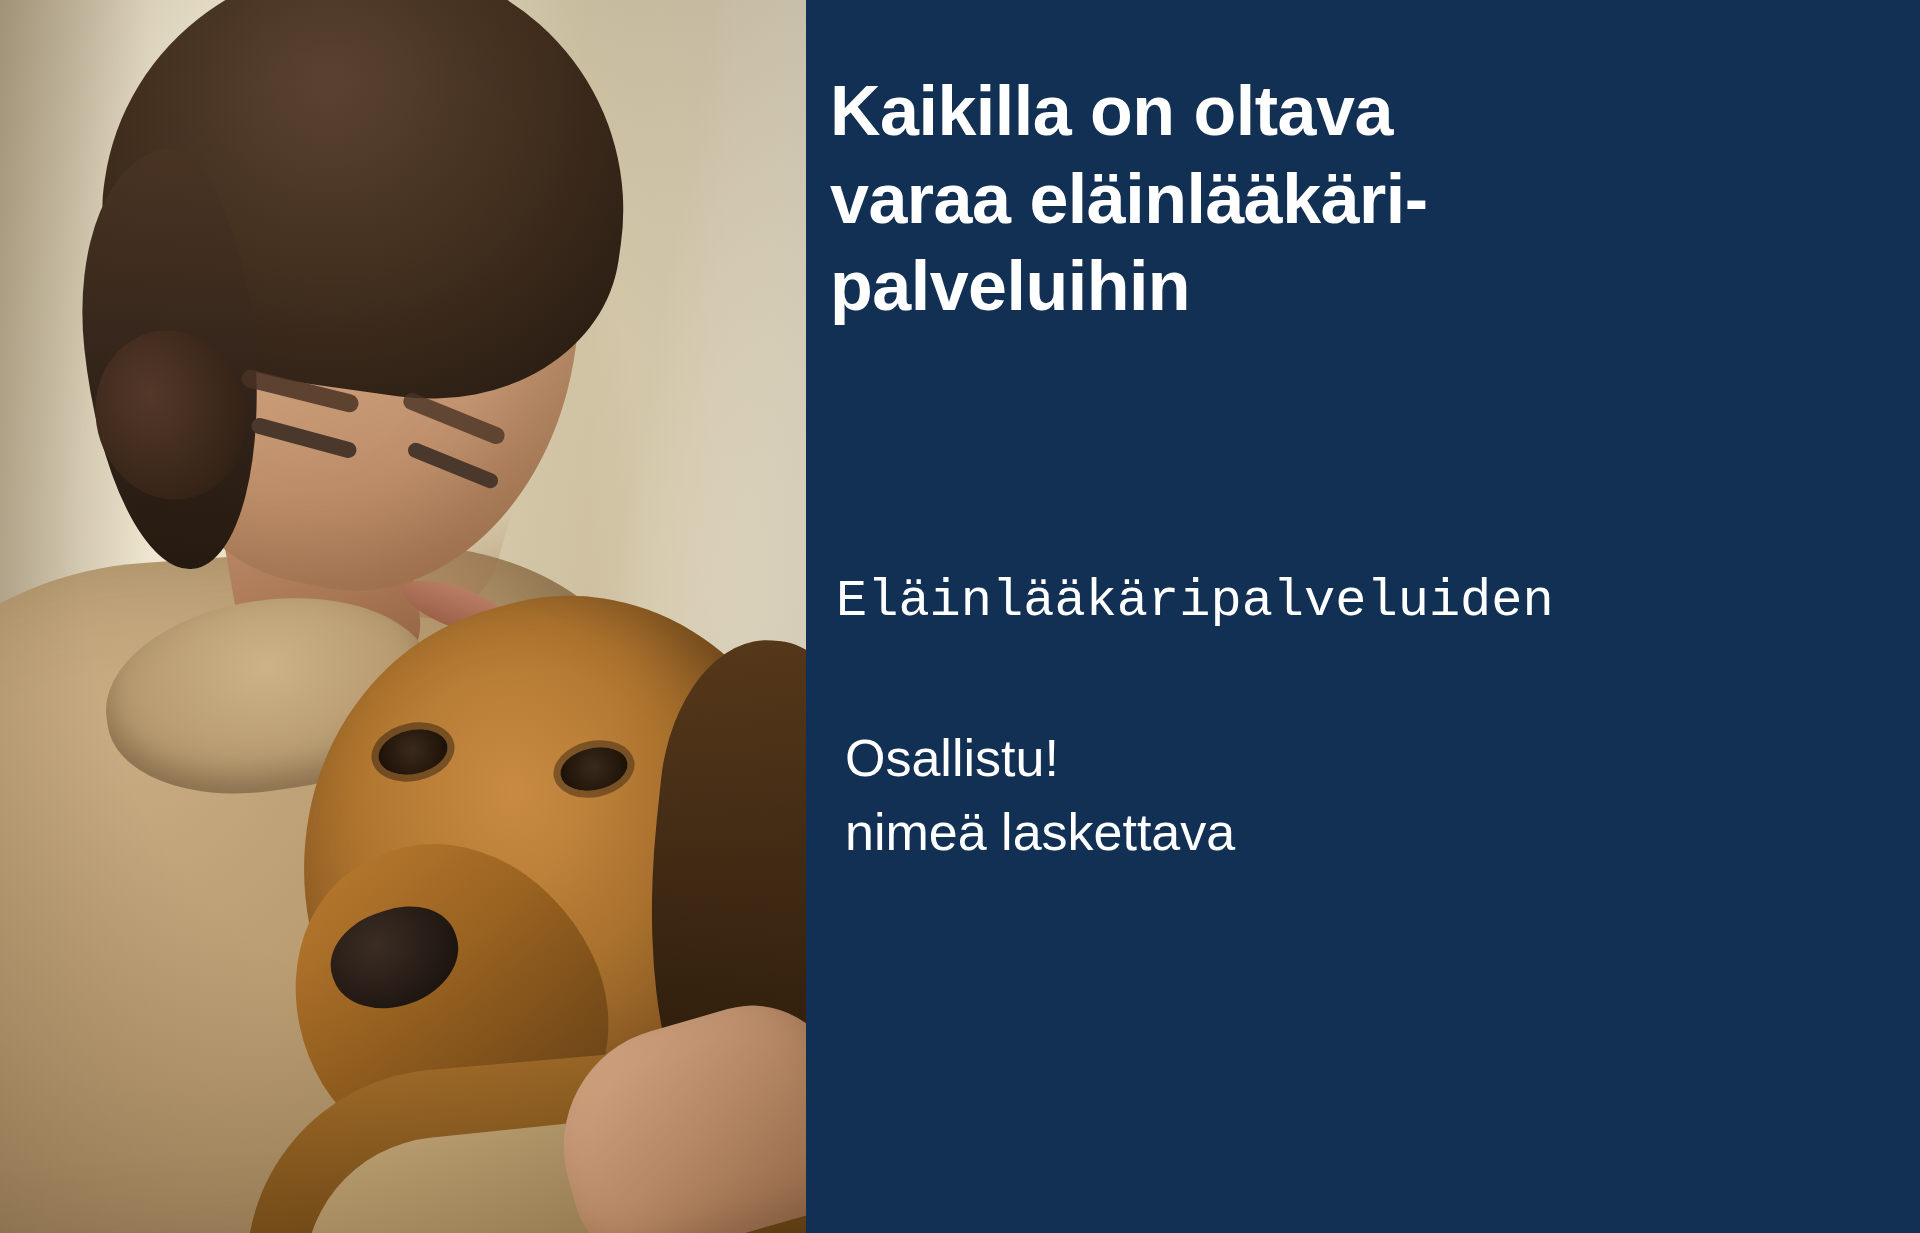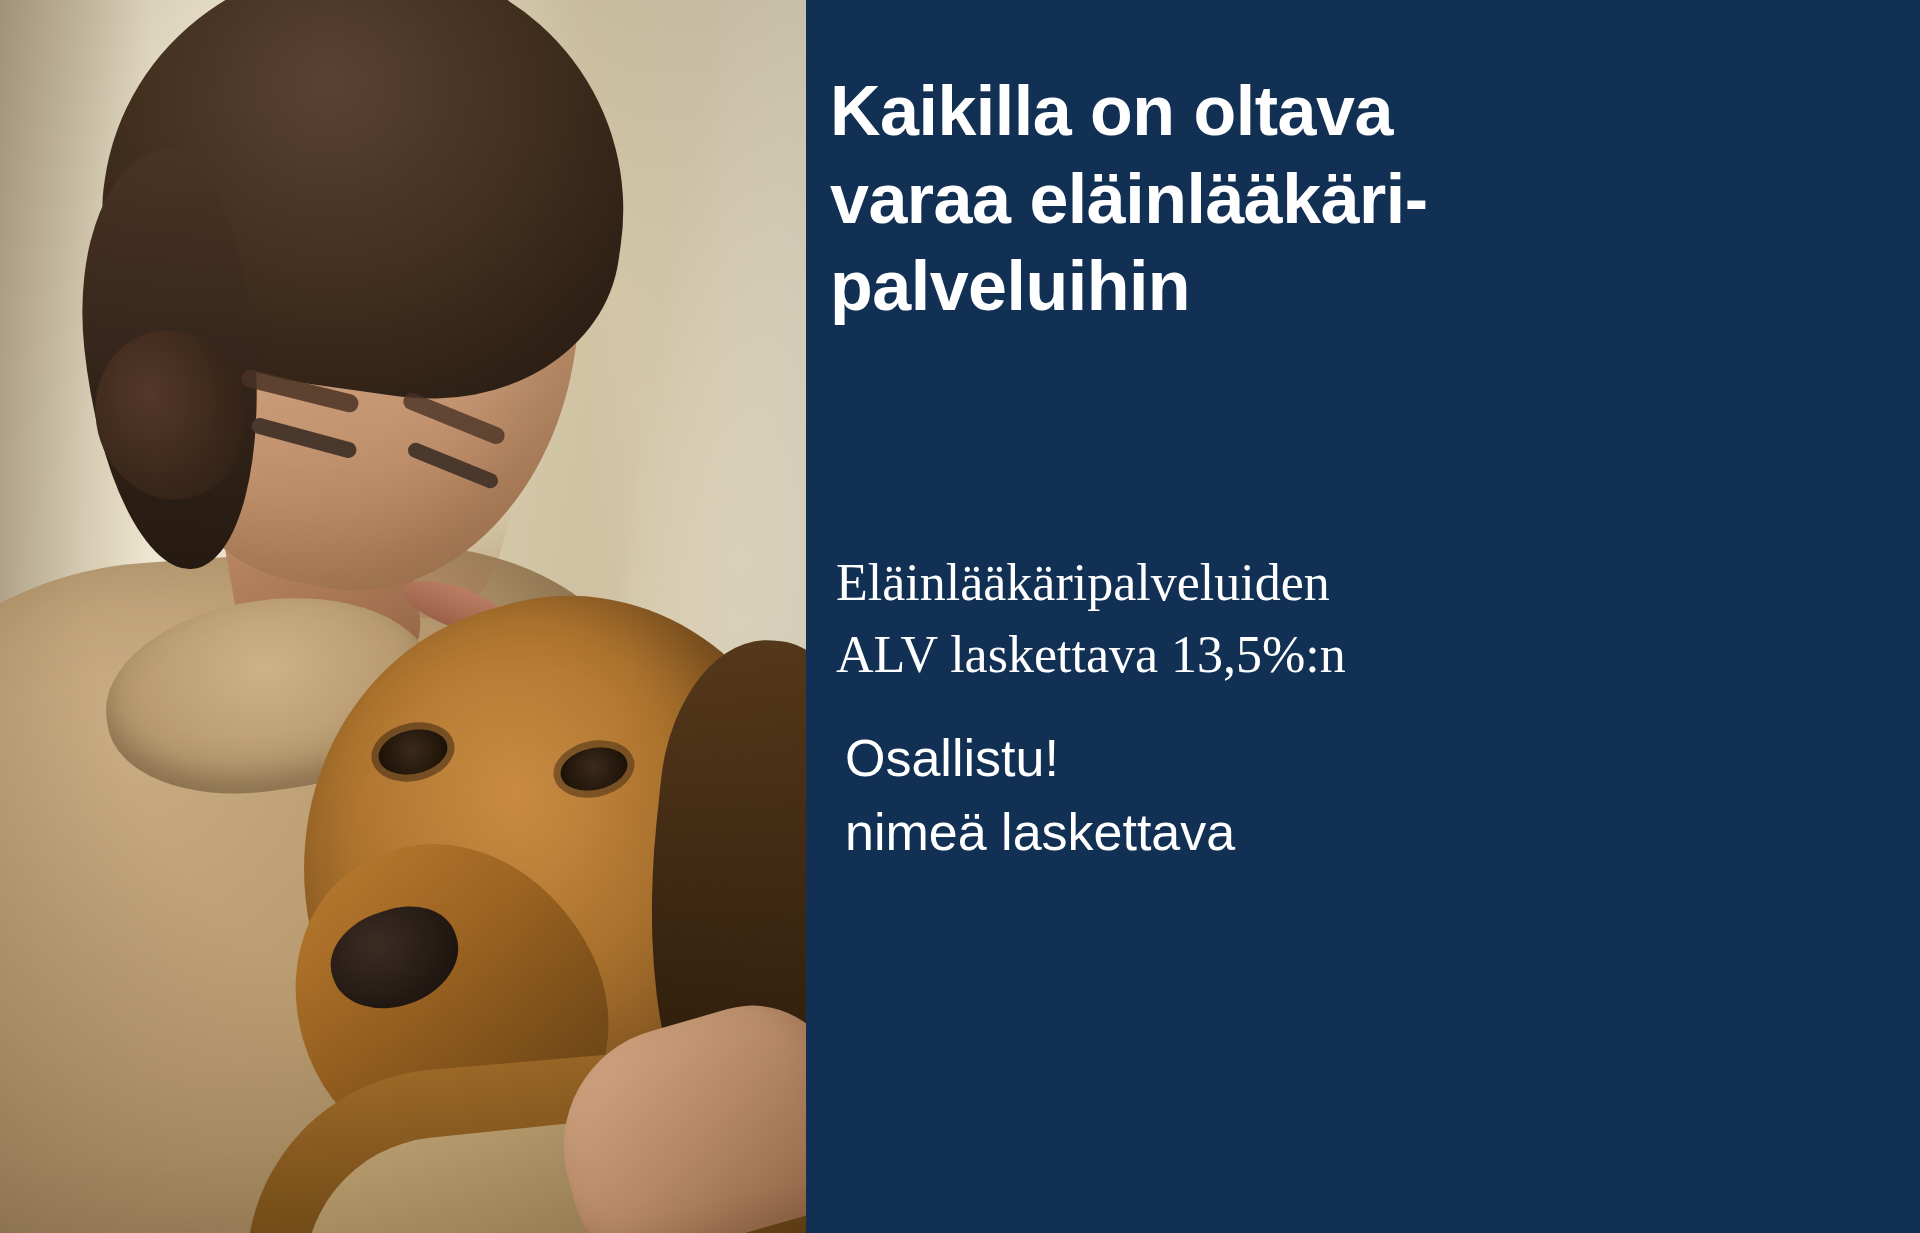--- a/index.html
+++ b/index.html
@@ -308,24 +308,24 @@
     font-family: "Liberation Sans Narrow", "Liberation Sans", sans-serif;
     font-weight: 700;
     font-size: 70px;
     line-height: 1.25;
     letter-spacing: -0.5px;
   }
 
   .subhead {
     position: absolute;
     left: 30px;
-    top: 547px;
+    top: 566px;
     width: 720px;
     color: #ffffff;
-    font-family: Liberation Serif, serif;
+    font-family: Liberation Mono, monospace;
     font-weight: 400;
     font-size: 52px;
     line-height: 1.38;
   }
   .subhead .line { display: block; white-space: nowrap; }
 
   .callout {
     position: absolute;
     left: 24px;
     top: 722px;
@@ -398,21 +398,20 @@
 
     <div class="photo-vignette"></div>
   </div>
 
   <div class="content-pane">
 
     <h1 class="headline">Kaikilla on oltava varaa eläinlääkäri-palveluihin</h1>
 
     <div class="subhead">
       <span class="line">Eläinlääkäripalveluiden</span>
-      <span class="line">ALV laskettava 13,5%:n</span>
     </div>
 
     <div class="callout">
       <span class="line">Osallistu!</span>
       <span class="line">nimeä laskettava</span>
     </div>
   </div>
 
 
 </div>

